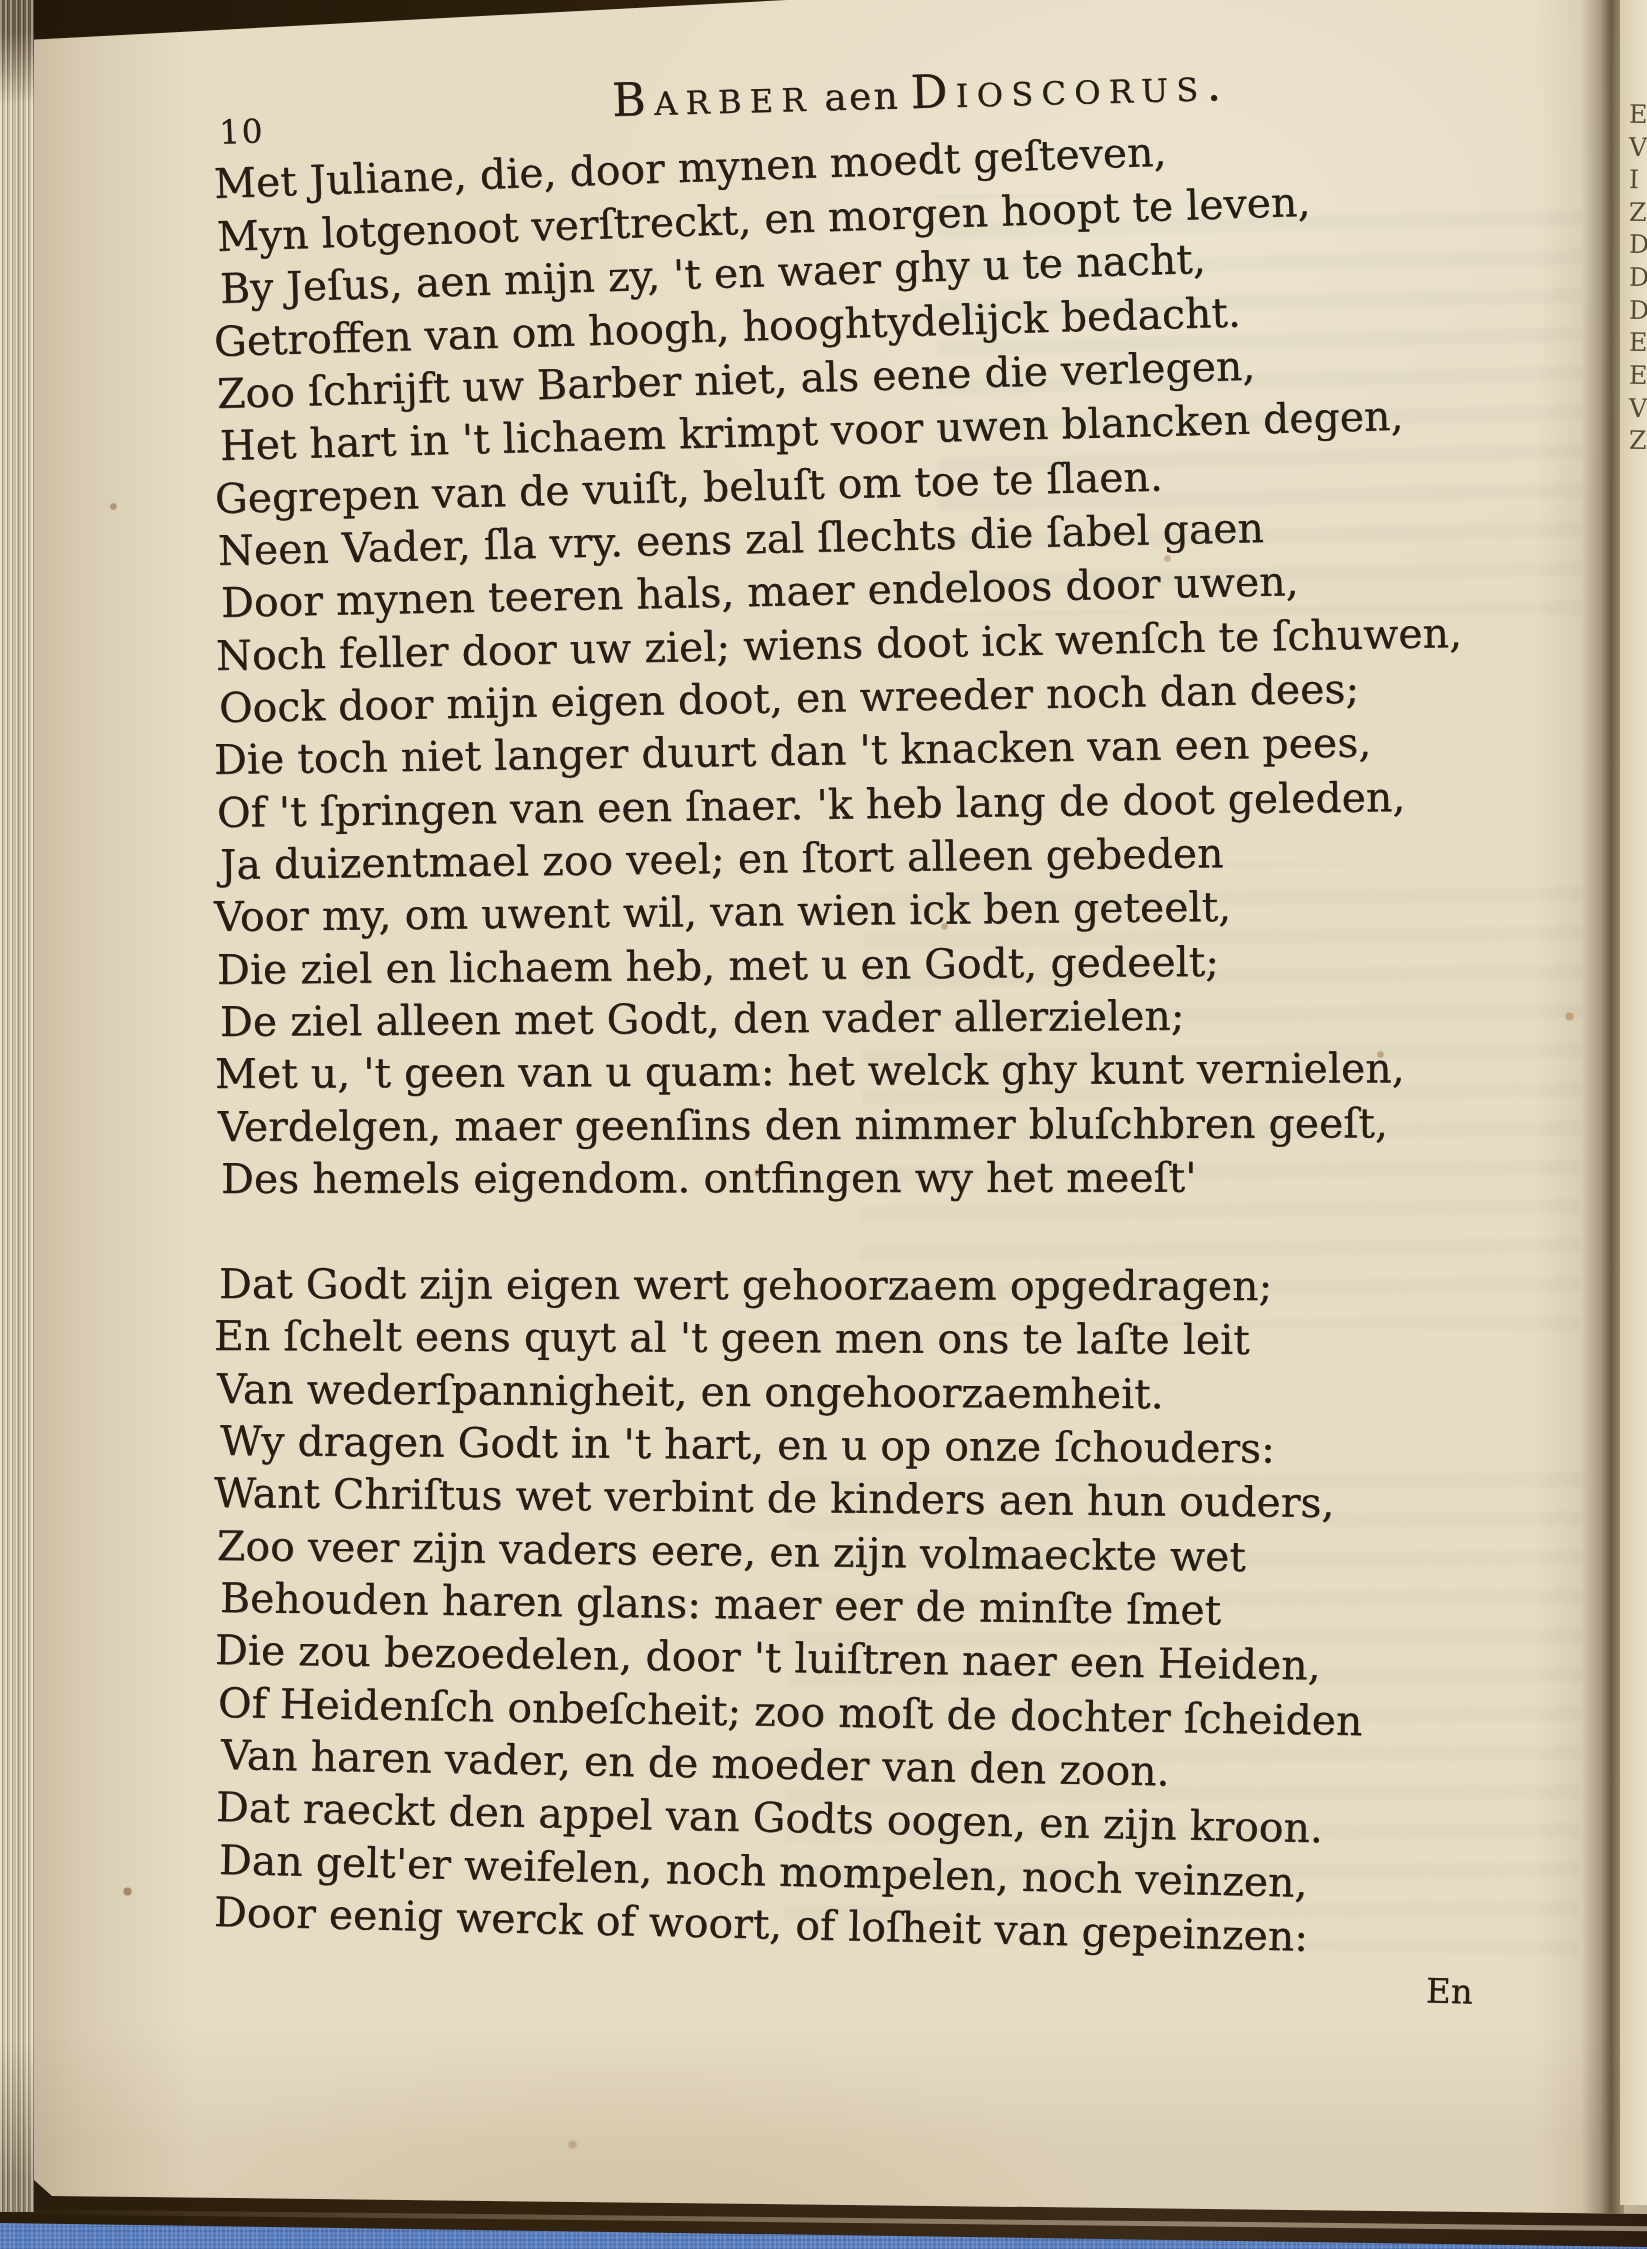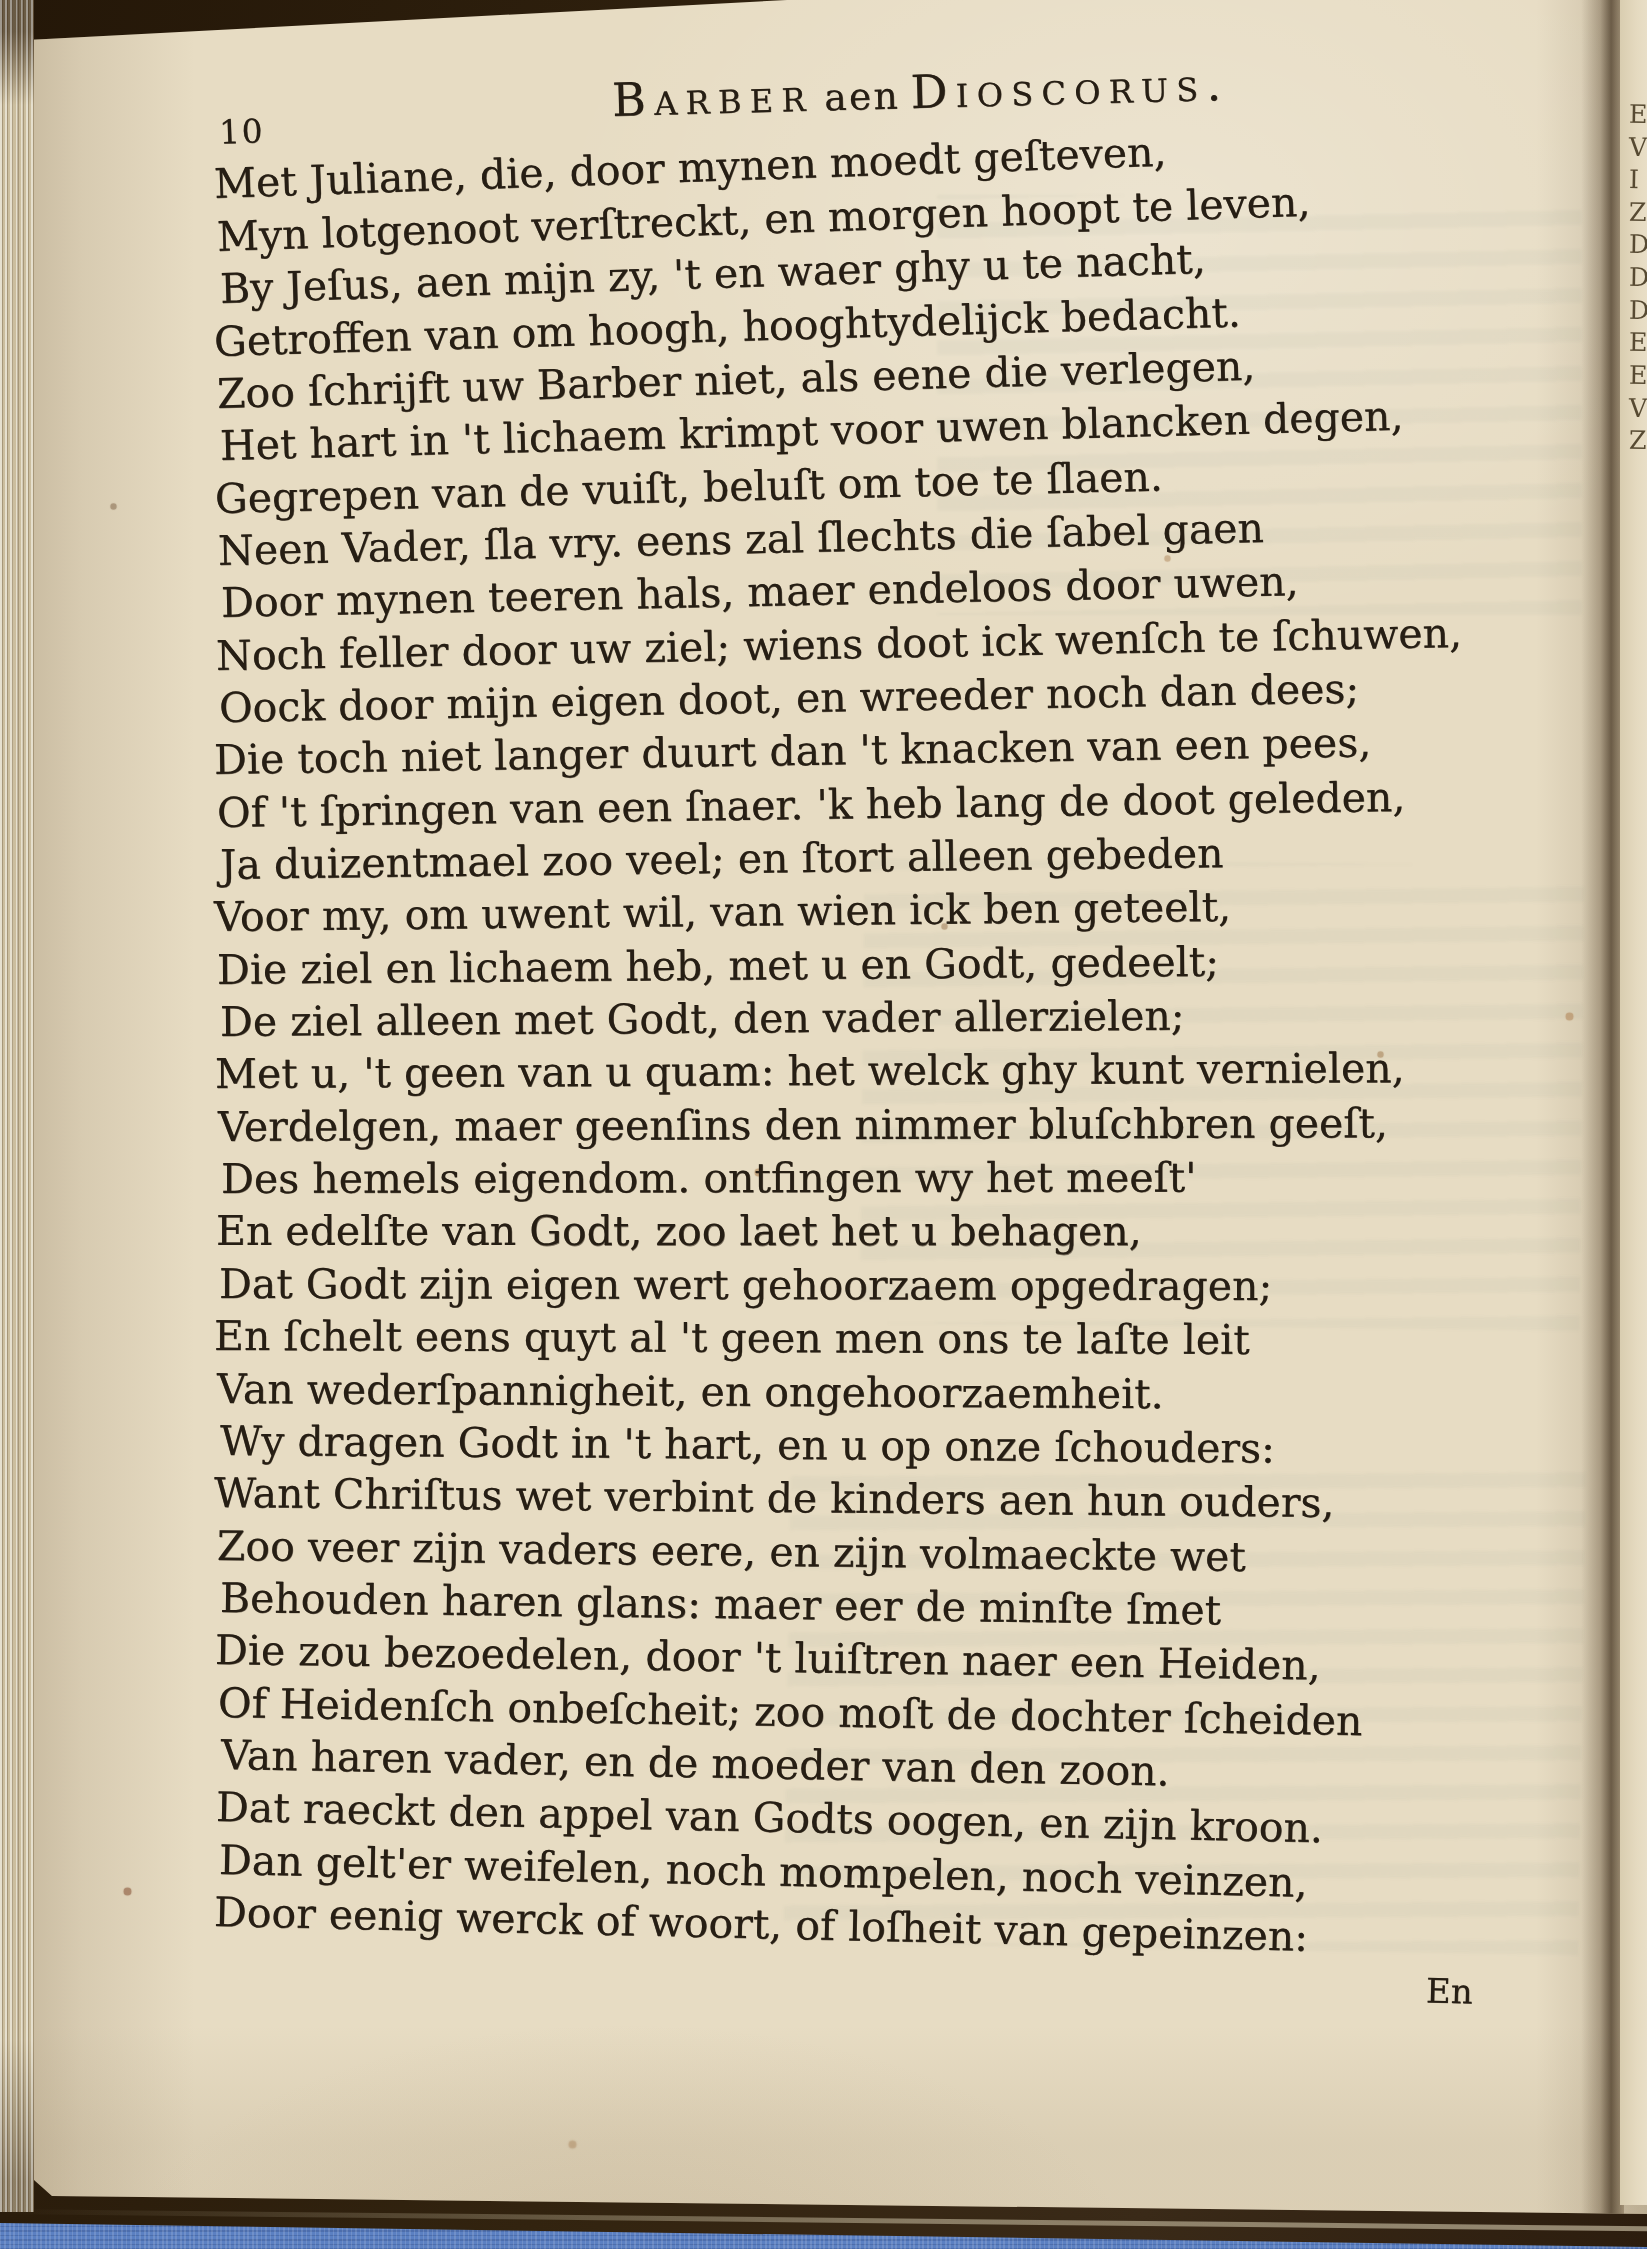--- a/index.html
+++ b/index.html
@@ -147,21 +147,20 @@
         <div class="pline ink" style="top: 684px; left: 219px; transform: rotate(-0.97deg);">Oock door mijn eigen doot, en wreeder noch dan dees;</div>
         <div class="pline ink" style="top: 736px; left: 214px; transform: rotate(-0.87deg);">Die toch niet langer duurt dan 't knacken van een pees,</div>
         <div class="pline ink" style="top: 789px; left: 217px; transform: rotate(-0.77deg);">Of 't ſpringen van een ſnaer. 'k heb lang de doot geleden,</div>
         <div class="pline ink" style="top: 841px; left: 220px; transform: rotate(-0.67deg);">Ja duizentmael zoo veel; en ſtort alleen gebeden</div>
         <div class="pline ink" style="top: 893px; left: 214px; transform: rotate(-0.57deg);">Voor my, om uwent wil, van wien ick ben geteelt,</div>
         <div class="pline ink" style="top: 946px; left: 217px; transform: rotate(-0.47deg);">Die ziel en lichaem heb, met u en Godt, gedeelt;</div>
         <div class="pline ink" style="top: 998px; left: 220px; transform: rotate(-0.37deg);">De ziel alleen met Godt, den vader allerzielen;</div>
         <div class="pline ink" style="top: 1050px; left: 215px; transform: rotate(-0.28deg);">Met u, 't geen van u quam: het welck ghy kunt vernielen,</div>
         <div class="pline ink" style="top: 1103px; left: 218px; transform: rotate(-0.18deg);">Verdelgen, maer geenſins den nimmer bluſchbren geeſt,</div>
         <div class="pline ink" style="top: 1155px; left: 221px; transform: rotate(-0.08deg);">Des hemels eigendom. ontfingen wy het meeſt'</div>
-        <div class="pline ink" style="top: 1207px; left: 216px; transform: rotate(0.02deg);">En edelſte van Godt, zoo laet het u behagen,</div>
         <div class="pline ink" style="top: 1260px; left: 219px; transform: rotate(0.12deg);">Dat Godt zijn eigen wert gehoorzaem opgedragen;</div>
         <div class="pline ink" style="top: 1312px; left: 214px; transform: rotate(0.22deg);">En ſchelt eens quyt al 't geen men ons te laſte leit</div>
         <div class="pline ink" style="top: 1365px; left: 217px; transform: rotate(0.32deg);">Van wederſpannigheit, en ongehoorzaemheit.</div>
         <div class="pline ink" style="top: 1417px; left: 220px; transform: rotate(0.41deg);">Wy dragen Godt in 't hart, en u op onze ſchouders:</div>
         <div class="pline ink" style="top: 1469px; left: 214px; transform: rotate(0.51deg);">Want Chriſtus wet verbint de kinders aen hun ouders,</div>
         <div class="pline ink" style="top: 1522px; left: 217px; transform: rotate(0.61deg);">Zoo veer zijn vaders eere, en zijn volmaeckte wet</div>
         <div class="pline ink" style="top: 1574px; left: 220px; transform: rotate(0.71deg);">Behouden haren glans: maer eer de minſte ſmet</div>
         <div class="pline ink" style="top: 1626px; left: 215px; transform: rotate(0.81deg);">Die zou bezoedelen, door 't luiſtren naer een Heiden,</div>
         <div class="pline ink" style="top: 1679px; left: 218px; transform: rotate(0.91deg);">Of Heidenſch onbeſcheit; zoo moſt de dochter ſcheiden</div>
         <div class="pline ink" style="top: 1731px; left: 221px; transform: rotate(1deg);">Van haren vader, en de moeder van den zoon.</div>

